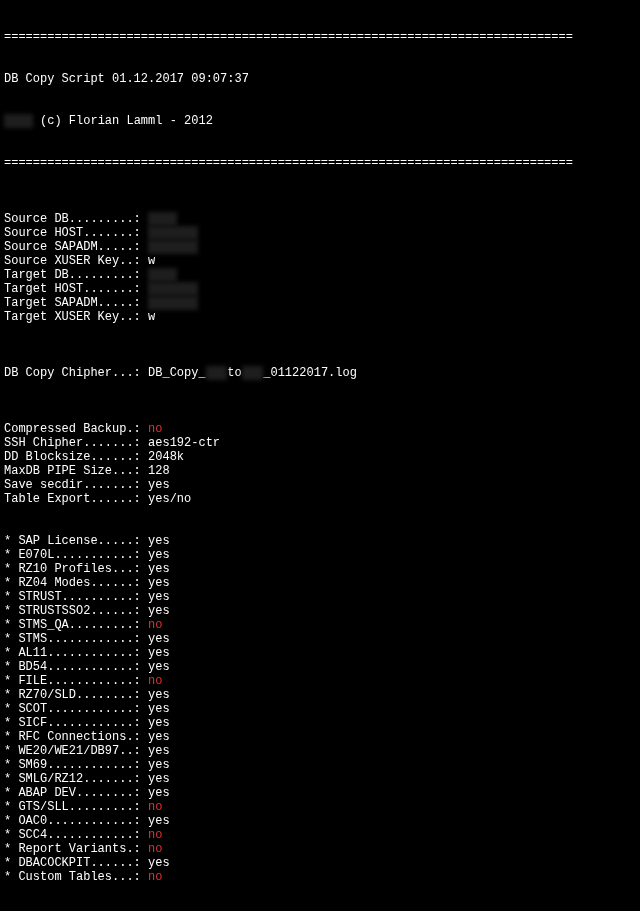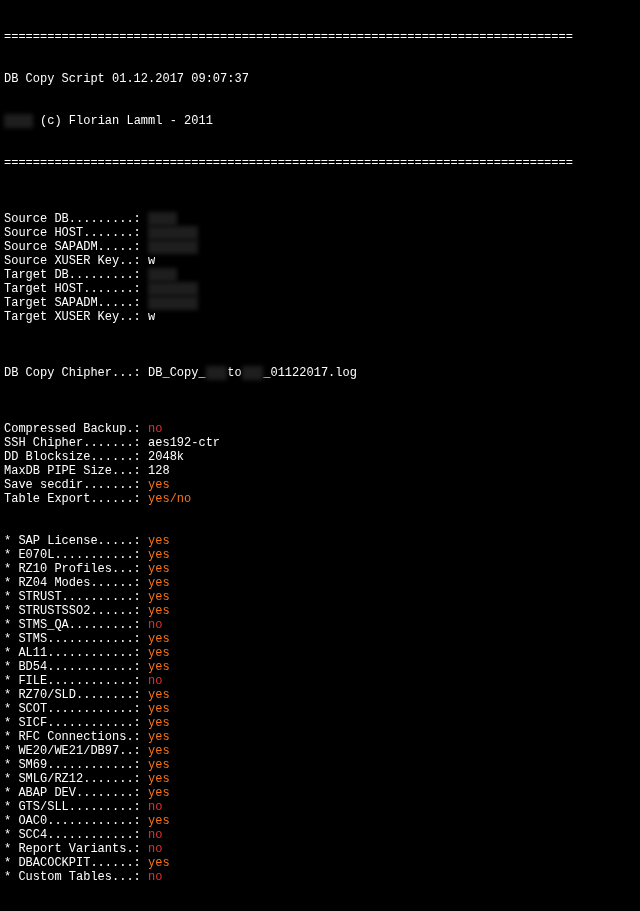--- a/index.html
+++ b/index.html
@@ -18,30 +18,30 @@
   }
   .row { display: block; }
   .redact {
     display: inline-block;
     background: #1e1e1e;
     color: transparent;
     filter: blur(2px);
     user-select: none;
     vertical-align: text-bottom;
   }
-  .yes { color: #f97316; }
+  .yes { color: #ffffff; }
   .no  { color: #d33; }
 </style>
 </head>
 <body>
 
 <div class="term">
   <span class="row">===============================================================================</span>
   <span class="row">DB Copy Script 01.12.2017 09:07:37</span>
-  <span class="row"><span class="redact">XXXX</span> <span>(c) Florian Lamml - 2011</span></span>
+  <span class="row"><span class="redact">XXXX</span> <span>(c) Florian Lamml - 2012</span></span>
   <span class="row">===============================================================================</span>
 
   <div id="params-block"><span class="row"><span>Source DB.........: </span><span class="redact">XXXX</span></span><span class="row"><span>Source HOST.......: </span><span class="redact">XXXXXXX</span></span><span class="row"><span>Source SAPADM.....: </span><span class="redact">XXXXXXX</span></span><span class="row"><span>Source XUSER Key..: </span><span>w</span></span><span class="row"><span>Target DB.........: </span><span class="redact">XXXX</span></span><span class="row"><span>Target HOST.......: </span><span class="redact">XXXXXXX</span></span><span class="row"><span>Target SAPADM.....: </span><span class="redact">XXXXXXX</span></span><span class="row"><span>Target XUSER Key..: </span><span>w</span></span></div>
 
   <span class="row"><span>DB Copy Chipher...:</span> <span>DB_Copy_</span><span class="redact">XXX</span><span>to</span><span class="redact">XXX</span><span>_01122017.log</span></span>
 
   <div id="settings-block"><span class="row"><span>Compressed Backup.: </span><span class="no">no</span></span><span class="row"><span>SSH Chipher.......: </span><span>aes192-ctr</span></span><span class="row"><span>DD Blocksize......: </span><span>2048k</span></span><span class="row"><span>MaxDB PIPE Size...: </span><span>128</span></span><span class="row"><span>Save secdir.......: </span><span class="yes">yes</span></span><span class="row"><span>Table Export......: </span><span class="yes">yes/no</span></span></div>
   <div id="tables-block"><span class="row"><span>* SAP License.....: </span><span class="yes">yes</span></span><span class="row"><span>* E070L...........: </span><span class="yes">yes</span></span><span class="row"><span>* RZ10 Profiles...: </span><span class="yes">yes</span></span><span class="row"><span>* RZ04 Modes......: </span><span class="yes">yes</span></span><span class="row"><span>* STRUST..........: </span><span class="yes">yes</span></span><span class="row"><span>* STRUSTSSO2......: </span><span class="yes">yes</span></span><span class="row"><span>* STMS_QA.........: </span><span class="no">no</span></span><span class="row"><span>* STMS............: </span><span class="yes">yes</span></span><span class="row"><span>* AL11............: </span><span class="yes">yes</span></span><span class="row"><span>* BD54............: </span><span class="yes">yes</span></span><span class="row"><span>* FILE............: </span><span class="no">no</span></span><span class="row"><span>* RZ70/SLD........: </span><span class="yes">yes</span></span><span class="row"><span>* SCOT............: </span><span class="yes">yes</span></span><span class="row"><span>* SICF............: </span><span class="yes">yes</span></span><span class="row"><span>* RFC Connections.: </span><span class="yes">yes</span></span><span class="row"><span>* WE20/WE21/DB97..: </span><span class="yes">yes</span></span><span class="row"><span>* SM69............: </span><span class="yes">yes</span></span><span class="row"><span>* SMLG/RZ12.......: </span><span class="yes">yes</span></span><span class="row"><span>* ABAP DEV........: </span><span class="yes">yes</span></span><span class="row"><span>* GTS/SLL.........: </span><span class="no">no</span></span><span class="row"><span>* OAC0............: </span><span class="yes">yes</span></span><span class="row"><span>* SCC4............: </span><span class="no">no</span></span><span class="row"><span>* Report Variants.: </span><span class="no">no</span></span><span class="row"><span>* DBACOCKPIT......: </span><span class="yes">yes</span></span><span class="row"><span>* Custom Tables...: </span><span class="no">no</span></span></div>
 
   

